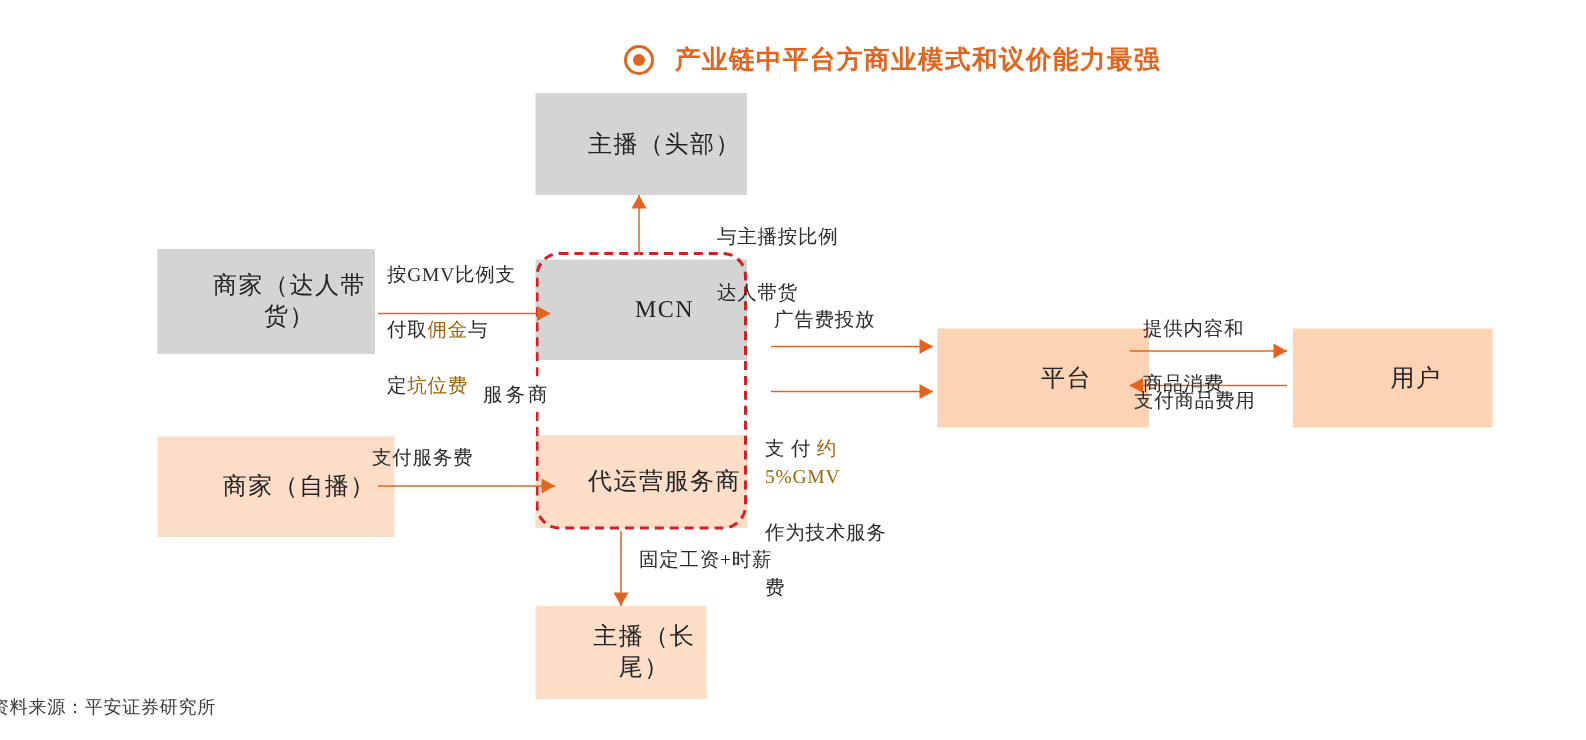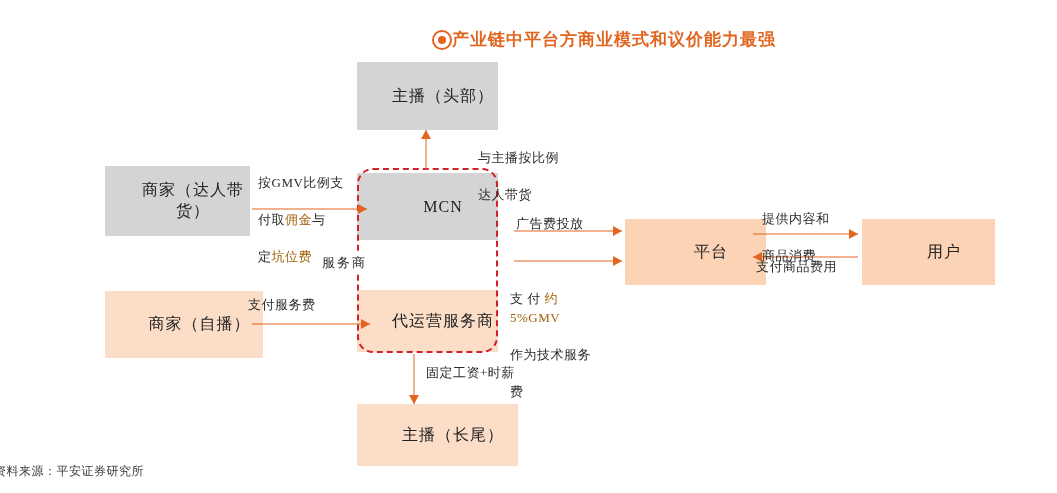--- a/index.html
+++ b/index.html
@@ -14,24 +14,25 @@
     position: relative;
     width: 1057px;
     height: 493px;
     background: #ffffff;
     overflow: hidden;
   }
   .abs { position: absolute; }
 
   
   #title-row {
-    left: 432px;
+    left: 416px;
     top: 28px;
     display: flex;
     align-items: center;
+    gap: 14px;
     text-align: center;
   }
   #bullet-icon {
     width: 20px;
     height: 20px;
     border-radius: 50%;
     border: 2.5px solid #e2651f;
     box-sizing: border-box;
     display: flex;
     align-items: center;
@@ -196,21 +197,21 @@
   <div class="abs" id="label-service" style="left:320px; top:254px;text-align:right;">服务商</div>
 
   <div class="abs node peach2" style="left:625px; top:203px; width:141px; height:66px;">
     <span>平台</span>
   </div>
 
   <div class="abs node peach2" style="left:862px; top:203px; width:133px; height:66px;">
     <span>用户</span>
   </div>
 
-  <div class="abs node peach" style="left:357px; top:404px; width:161px; height:62px;">
+  <div class="abs node peach" style="left:357px; top:404px; width:114px; height:62px;">
     <span>主播（长尾）</span>
   </div>
 
   <div class="abs arrow-h right" style="left:252px; top:203px; width:115px; height:12px;">
     <span class="shaft" style="width:115px;"></span>
     <span class="head"></span>
   </div>
 
   <div class="abs arrow-h right" style="left:252px; top:318px; width:118px; height:12px;">
     <span class="shaft" style="width:118px;"></span>
@@ -253,21 +254,21 @@
     <div><span>定</span><span class="hl">坑位费</span></div>
   </div>
 
   <div class="abs label" style="left:432px; top:131px; width:110px;margin-left:46px;">
     <div><span>与主播按比例</span></div>
     <div><span>达人带货</span></div>
   </div>
 
   <div class="abs label" style="left:248px; top:296px;">支付服务费</div>
 
-  <div class="abs label" style="left:516px; top:204px;margin-top:11px;">广告费投放</div>
+  <div class="abs label" style="left:516px; top:204px;">广告费投放</div>
 
   <div class="abs label narrow" style="left:510px; top:272px;">
     <div><span>支 付 </span><span class="hl">约 5%</span><span class="hl">GMV</span></div>
     <div><span>作为技术服务</span></div>
     <div><span>费</span></div>
   </div>
 
   <div class="abs label" style="left:762px; top:192px; width:100px;">
     <div><span>提供内容和</span></div>
     <div><span>商品消费</span></div>

